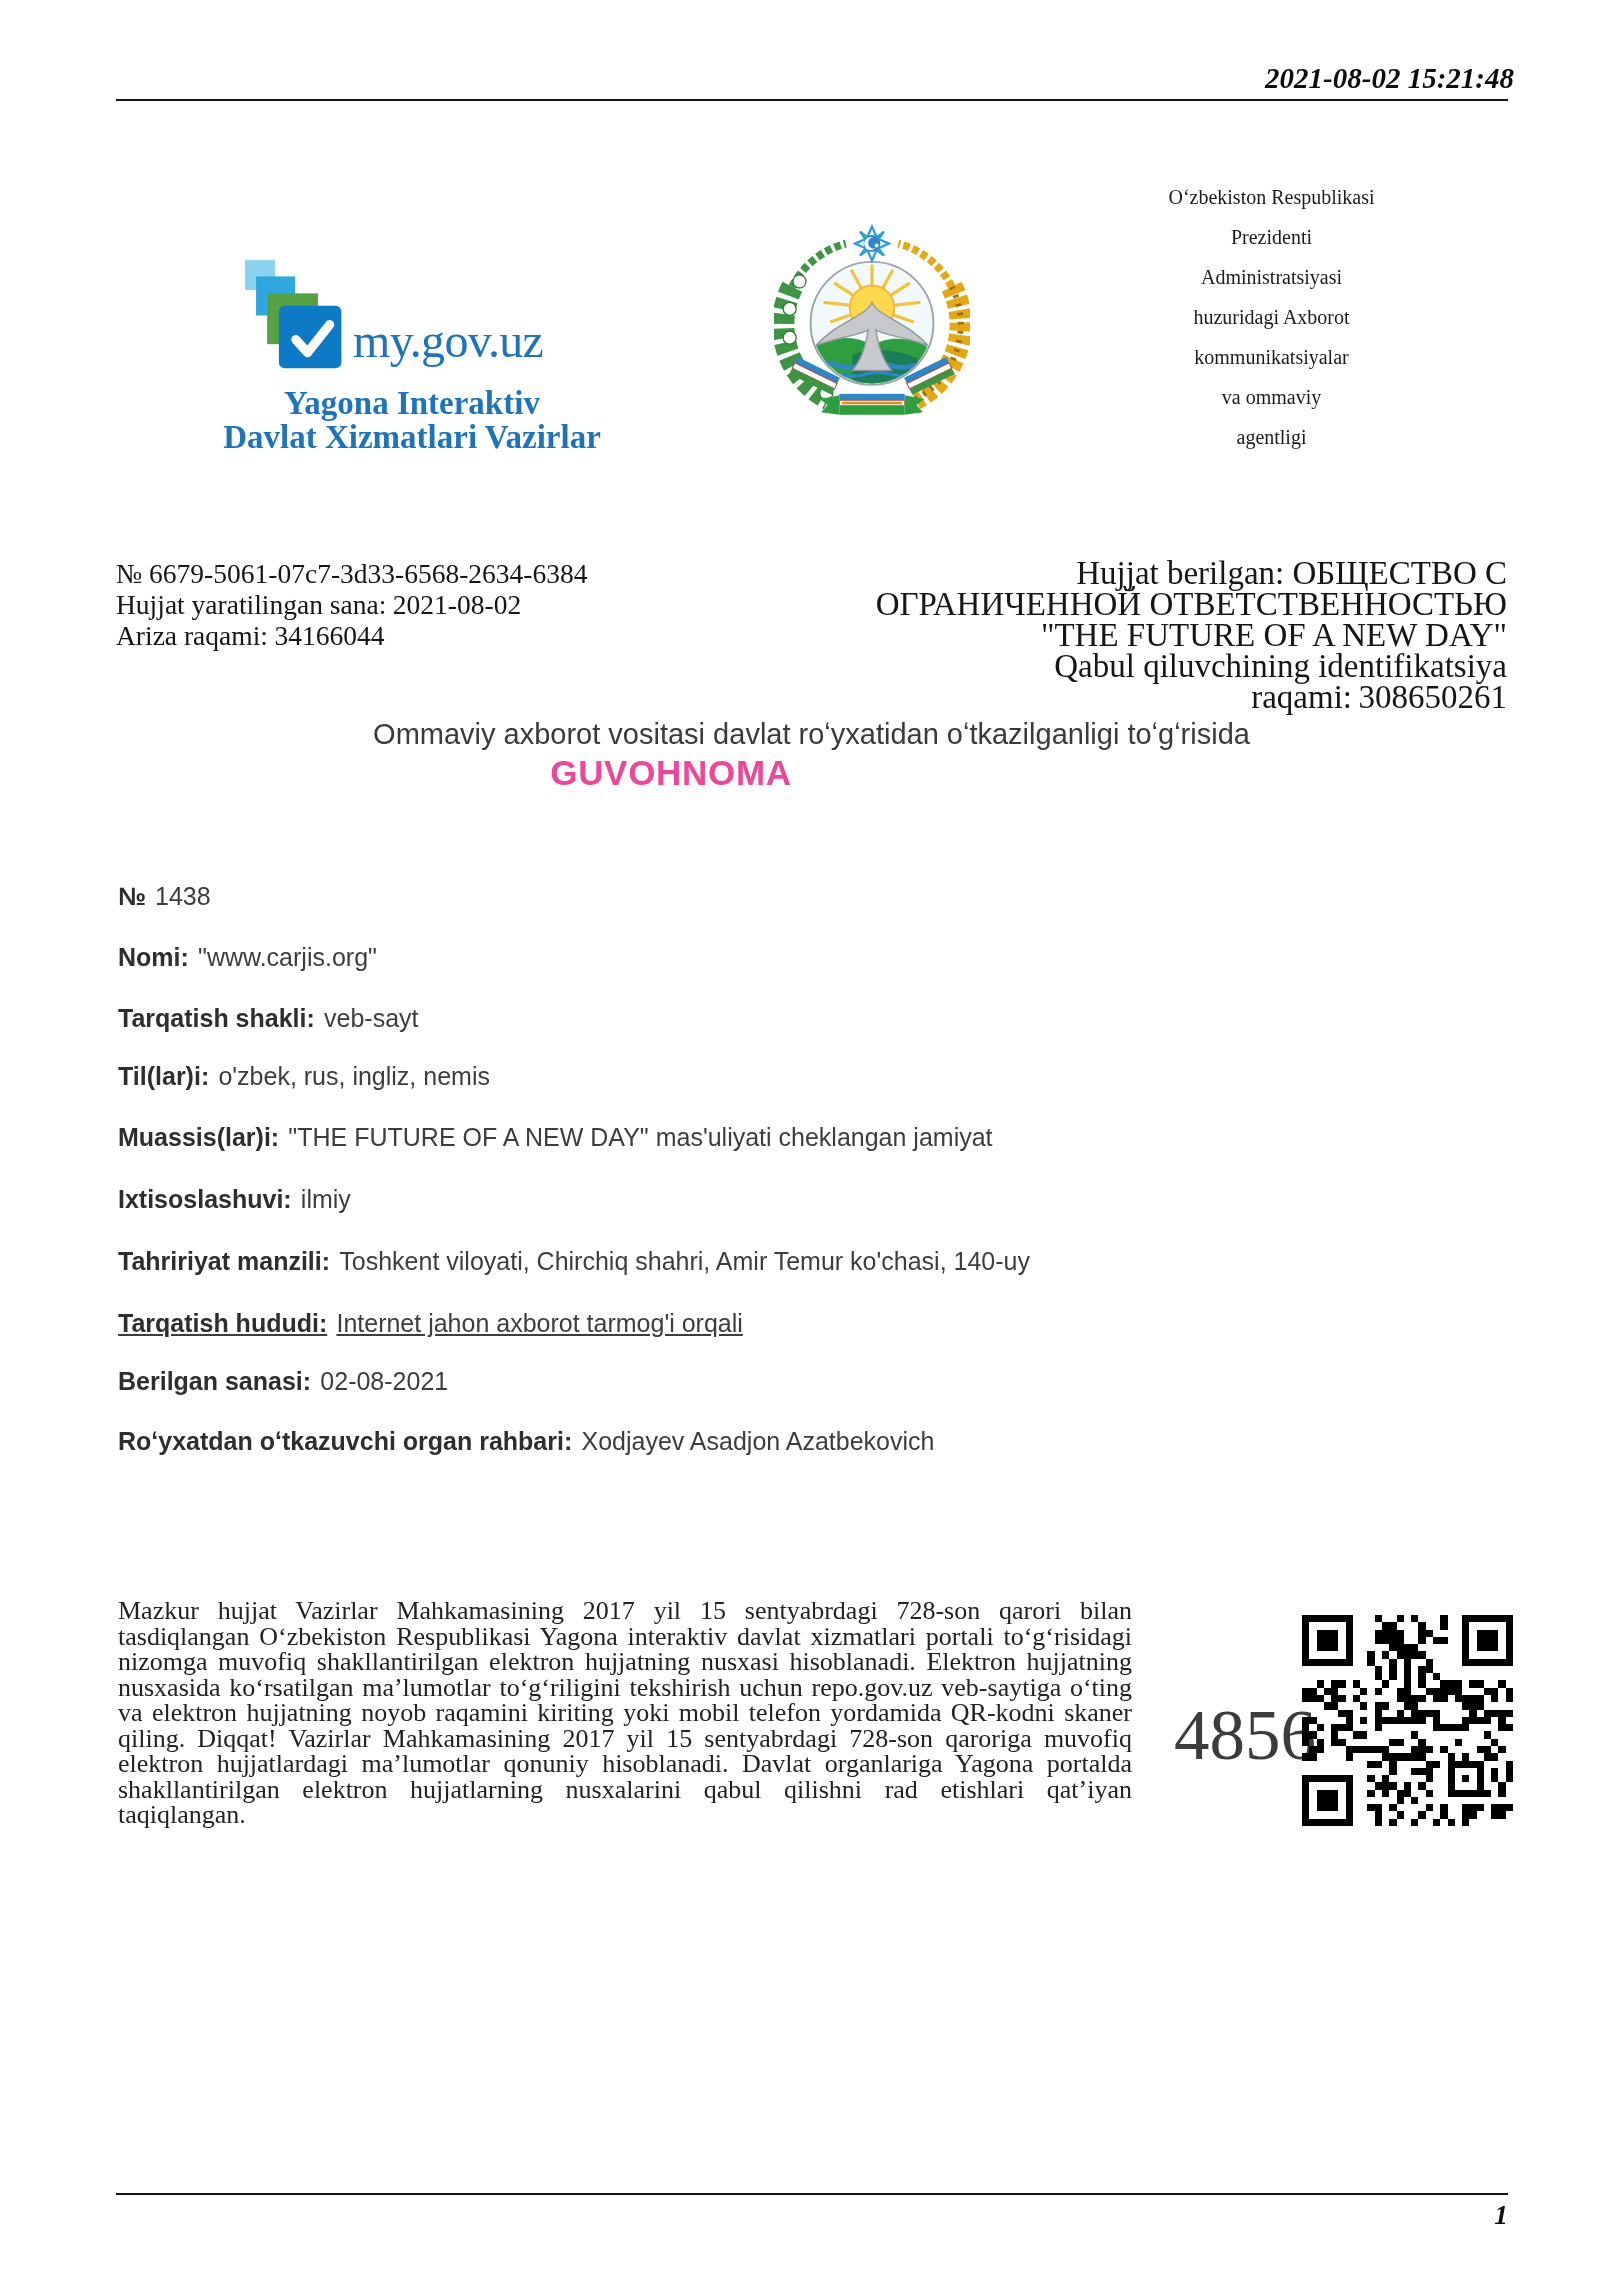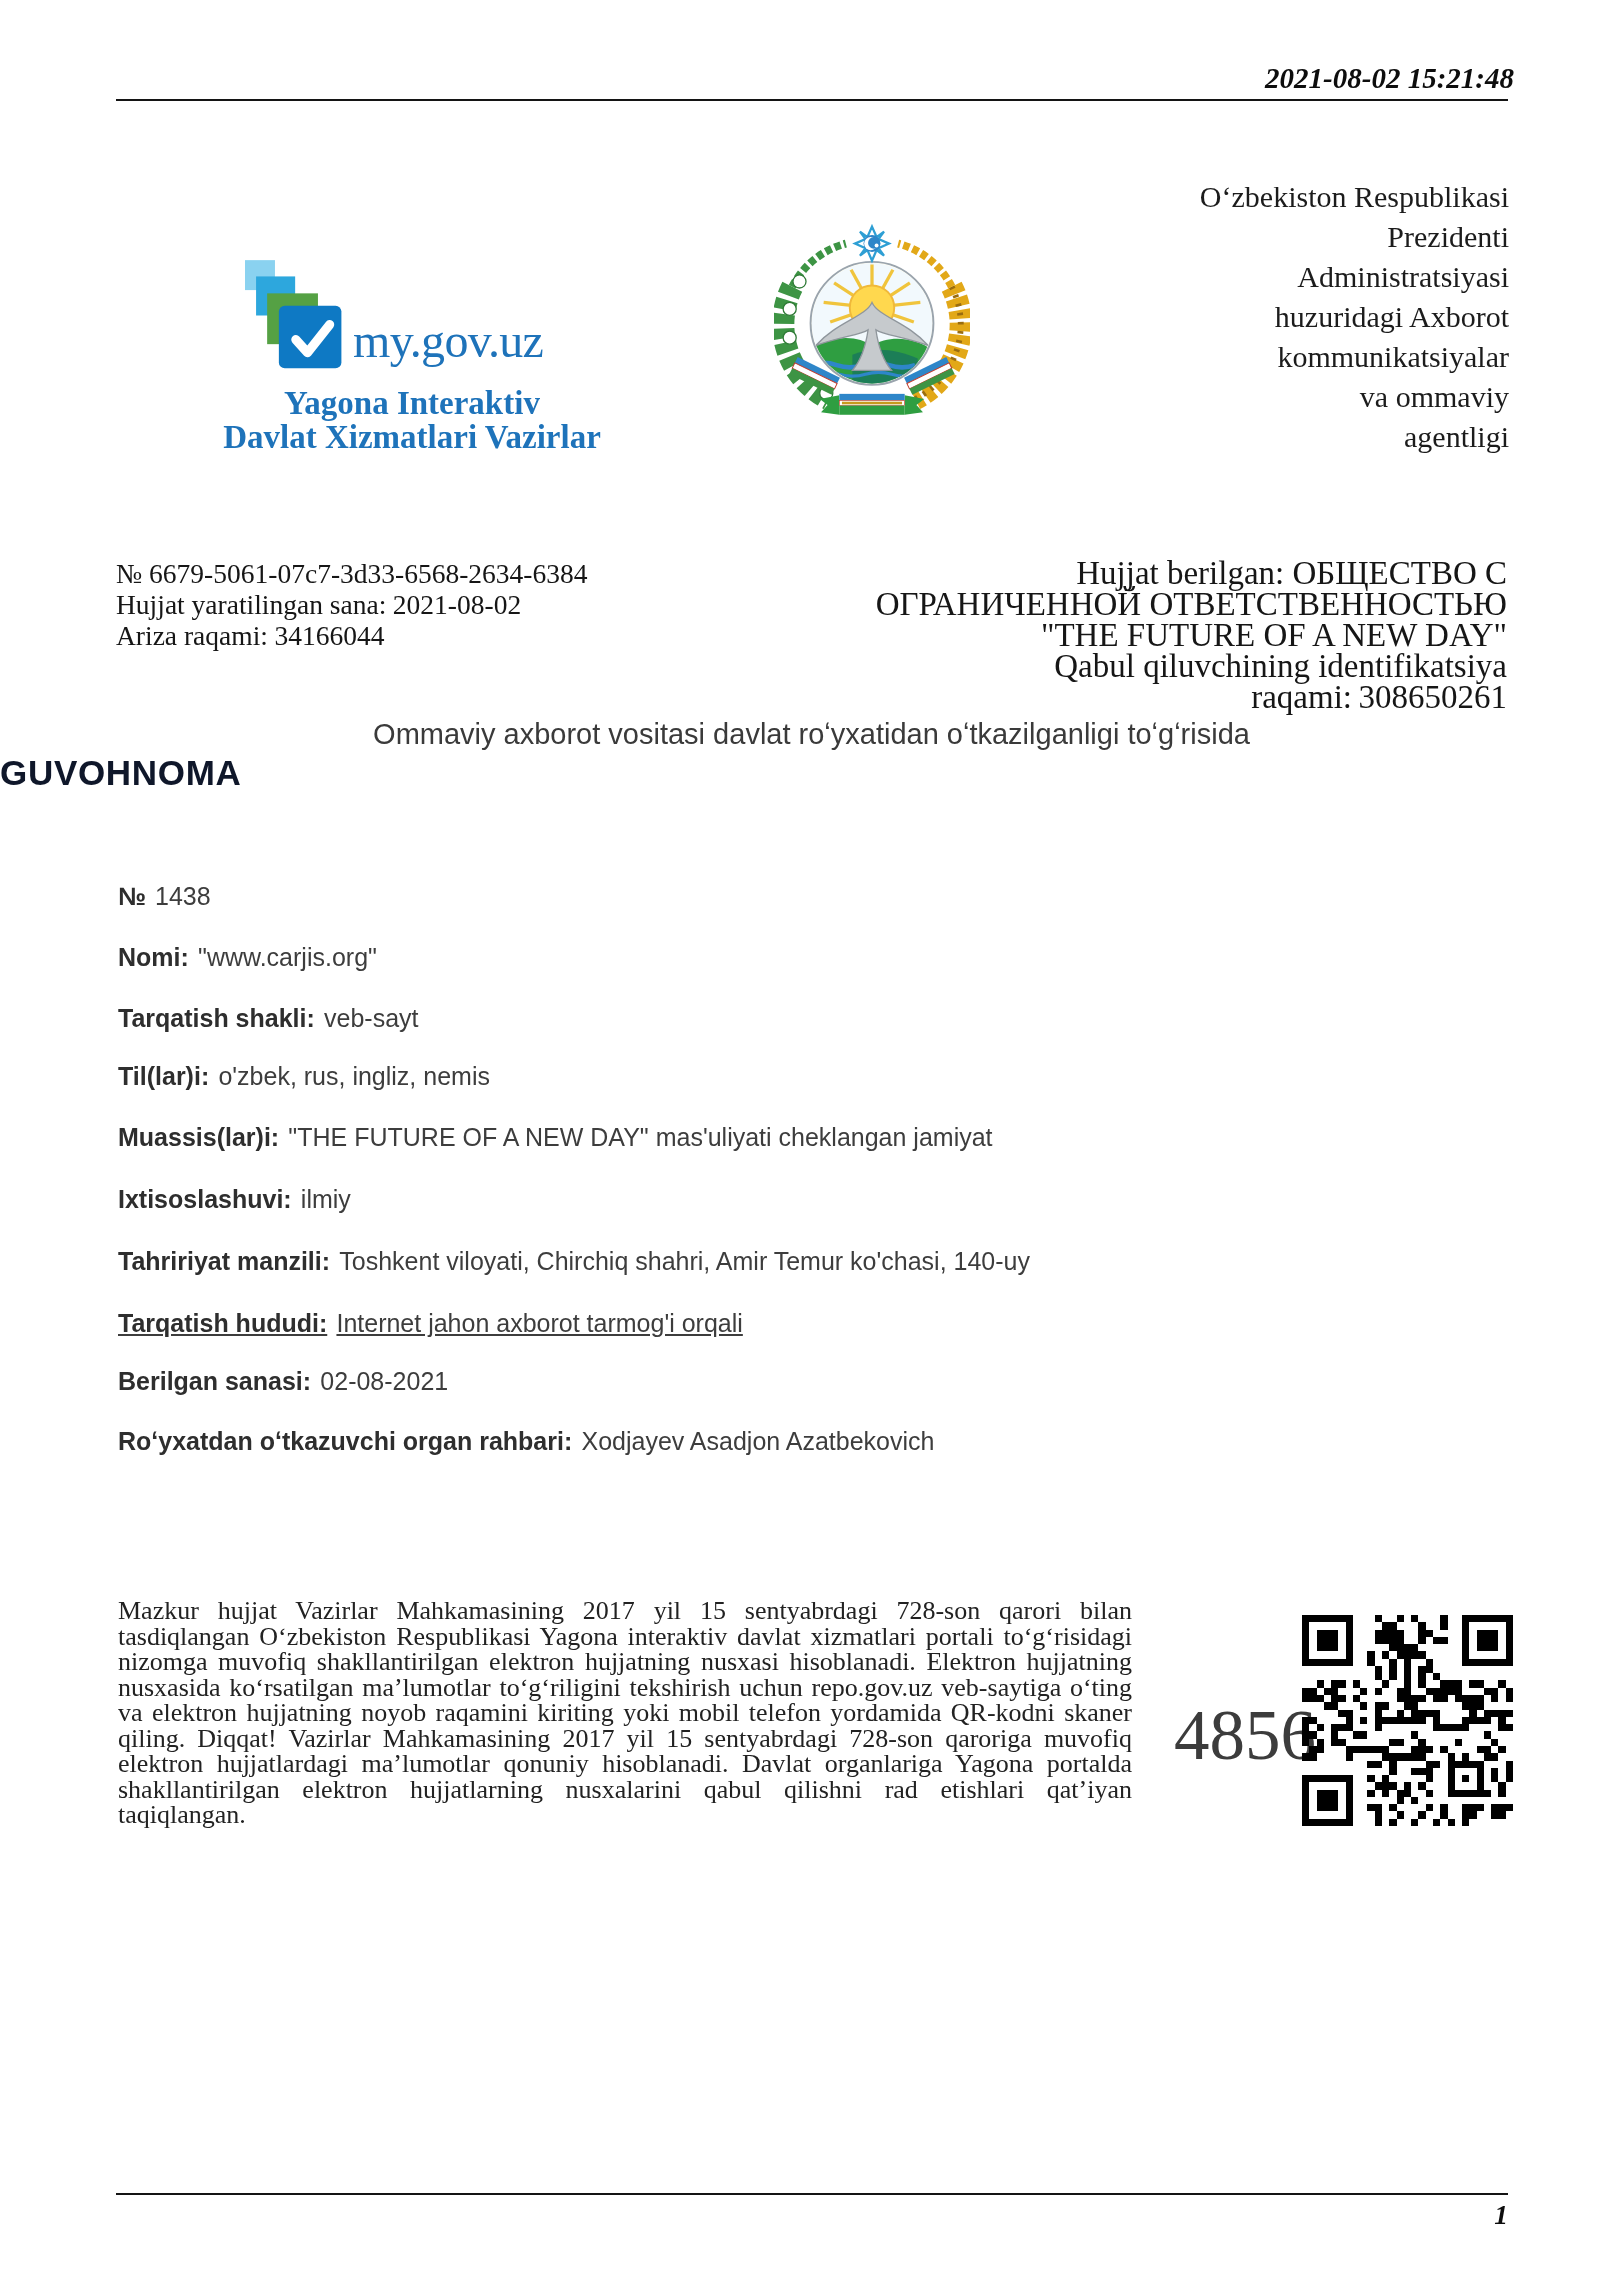--- a/index.html
+++ b/index.html
@@ -7,29 +7,29 @@
         font-family:"Liberation Serif","DejaVu Serif",serif;color:#111;}
   .abs{position:absolute;}
   .serif{font-family:"Liberation Serif","DejaVu Serif",serif;}
   .sans{font-family:"Liberation Sans","DejaVu Sans",sans-serif;}
   .rule{position:absolute;height:2px;background:#141414;}
   .timestamp{position:absolute;top:62px;right:109px;font-size:29px;font-weight:700;font-style:italic;color:#0d0d0d;}
   
   .logo-title{position:absolute;left:353px;top:315px;font-size:48px;letter-spacing:-0.7px;color:#1e73ba;line-height:51px;}
   .logo-sub{position:absolute;left:186px;width:452px;text-align:center;font-weight:700;color:#1e73ba;font-size:33px;line-height:34px;}
   
-  .agency{position:absolute;left:1034px;top:177px;width:475px;text-align:right;font-size:30px;line-height:40px;color:#1c1c1c;}
+  .agency{position:absolute;left:1034px;top:177px;width:475px;text-align:center;font-size:20px;line-height:40px;color:#1c1c1c;}
   
   .info-left{position:absolute;left:116px;top:558px;font-size:27.5px;line-height:31px;color:#161616;}
   .info-right{position:absolute;right:116px;top:558px;width:661px;text-align:right;font-size:33px;line-height:31px;color:#161616;}
   .ilabel{margin-right:0;}
   .ival{margin-left:6.5px;}
   
   .title1{position:absolute;left:0;top:718px;width:1623px;text-align:center;font-size:29px;color:#3a3a3a;}
-  .title2{position:absolute;left:0;top:753px;width:1342px;text-align:left;font-size:35px;font-weight:700;letter-spacing:0.7px;color:#0f172a;}
+  .title2{position:absolute;left:0;top:753px;width:1342px;text-align:center;font-size:35px;font-weight:700;letter-spacing:0.7px;color:#ec4899;}
   
   .frow{position:absolute;left:118px;font-size:25px;line-height:38px;color:#3d3d3d;}
   .flabel{font-weight:700;color:#2e2e2e;margin-right:9.2px;}
   
   .legal{position:absolute;left:118px;top:1598px;width:1014px;font-size:26px;line-height:25.5px;
          text-align:justify;color:#222;}
   .vcode{position:absolute;left:1120px;top:1699px;width:196px;text-align:right;font-size:71px;line-height:73px;color:#3c3c3c;}
   .qr{position:absolute;left:1302px;top:1615px;width:211px;height:211px;}
   .qr svg{display:block;width:100%;height:100%;}
   .footer-page{position:absolute;right:115px;top:2199px;font-size:27.5px;font-weight:700;font-style:italic;color:#0d0d0d;}

